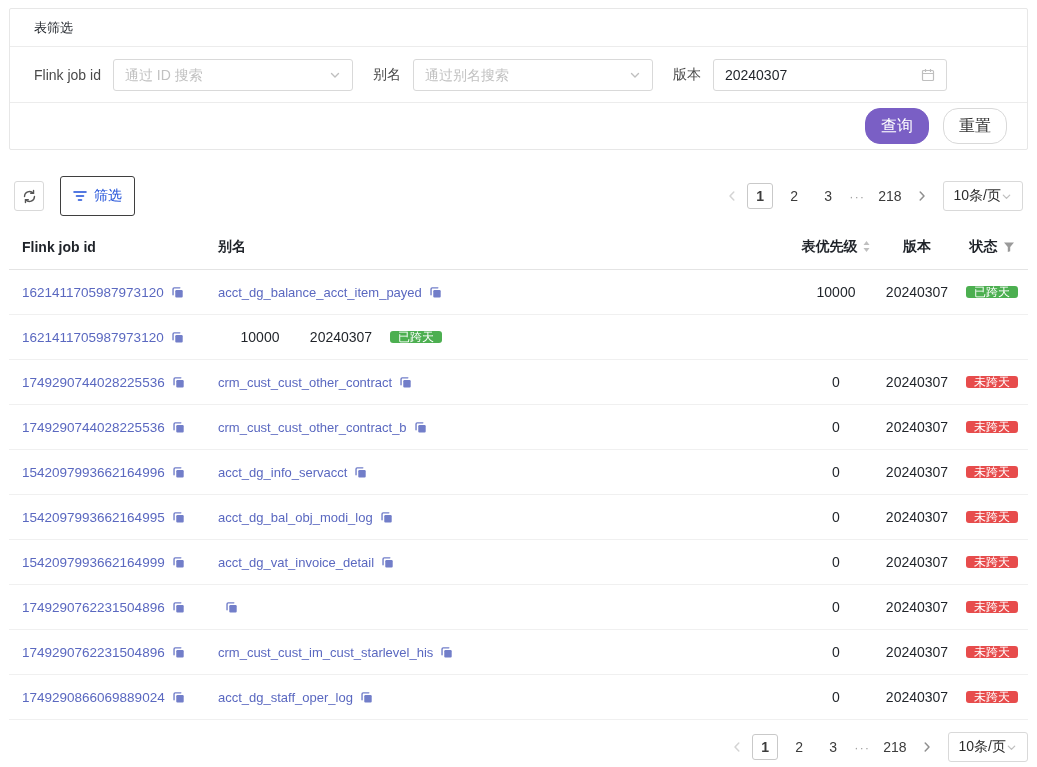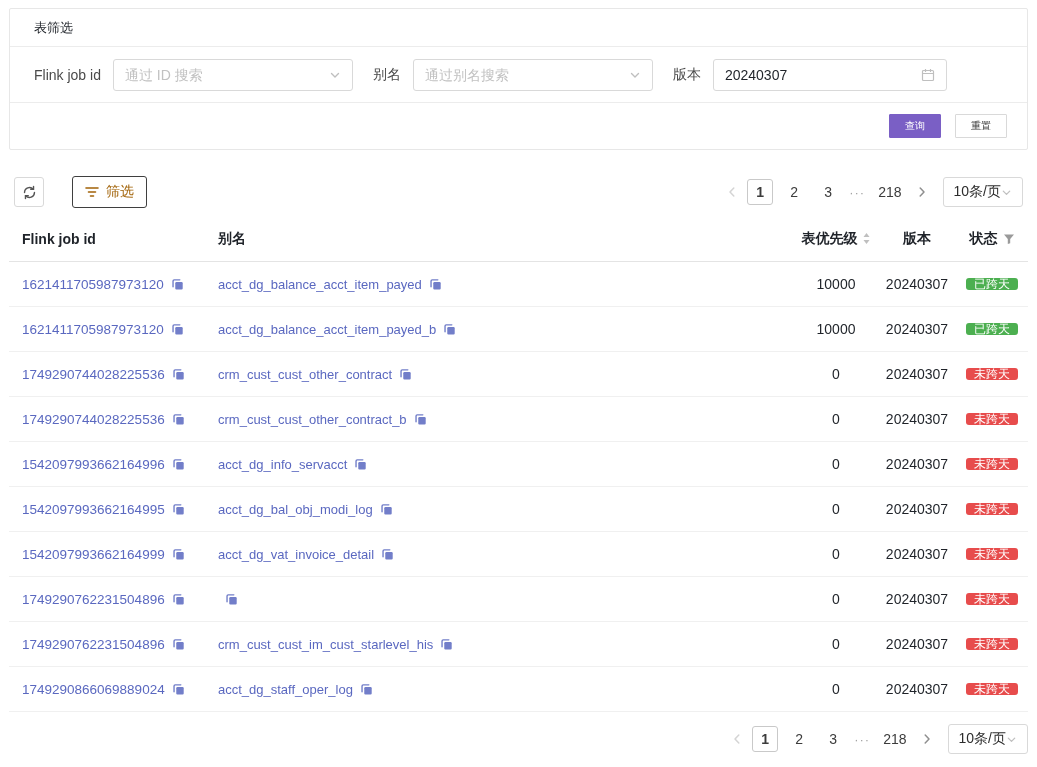--- a/index.html
+++ b/index.html
@@ -34,37 +34,37 @@
   .control input {
     border: none; outline: none; flex: 1; width: 100%;
     font-size: 14px; font-family: inherit; color: #1f2329; background: transparent;
   }
   .control input::placeholder { color: #c2c2c2; }
   .w240 { width: 240px; }
   .w234 { width: 234px; }
   .suffix { display: flex; align-items: center; margin-left: 6px; color: #bfbfbf; }
   .actions { display: flex; justify-content: flex-end; align-items: center; gap: 14px; height: 46px; padding: 0 20px; }
   .btn {
-    height: 24px; padding: 0 15px; font-size: 10px; font-family: inherit;
-    border-radius: 1px; border: 1px solid #d9d9d9; background: #fff; color: #333; cursor: pointer;
+    height: 36px; padding: 0 15px; font-size: 16px; font-family: inherit;
+    border-radius: 15px; border: 1px solid #d9d9d9; background: #fff; color: #333; cursor: pointer;
   }
   .btn.primary { background: var(--primary); border-color: var(--primary); color: #fff; }
 
   
   .toolbar { display: flex; align-items: center; margin-top: 26px; padding: 0 5px; }
   .icon-btn {
     width: 30px; height: 30px; border: 1px solid #d9d9d9; border-radius: 3px;
     background: #fff; display: flex; align-items: center; justify-content: center;
     color: #555; cursor: pointer;
   }
   .filter-btn {
-    height: 32px; margin-left: 28px; padding: 0 12px;
+    height: 40px; margin-left: 16px; padding: 0 12px;
     border: 1px solid #3f3f3f; border-radius: 3px; background: #fff;
     display: flex; align-items: center; gap: 7px;
-    font-size: 14px; color: #a16207; cursor: pointer; font-family: inherit;
+    font-size: 14px; color: #1d4ed8; cursor: pointer; font-family: inherit;
   }
   .summary { margin-left: 14px; font-size: 14px; color: #1f2329; white-space: nowrap; }
   .summary .num { font-weight: bold; margin: 0 2px; }
   .num.total { color: var(--blue); }
   .num.crossed { color: var(--success); }
   .num.uncrossed { color: var(--danger); }
 
   
   .pagination { margin-left: auto; display: flex; align-items: center; }
   .pg-chev {
@@ -276,29 +276,20 @@
   <div class="trow">
     <div class="cell c1">
       <a class="link id-link">1621411705987973120</a>
       <span class="copy">
         <svg width="13" height="13" viewBox="0 0 14 14" fill="none">
           <path d="M2.2 9.5V3.2A1.2 1.2 0 0 1 3.4 2h6.1" stroke="currentColor" stroke-width="1.5" stroke-linecap="round"></path>
           <rect x="4.6" y="4.4" width="8" height="8" rx="1.2" fill="currentColor"></rect>
         </svg>
       </span>
     </div>
-    <div class="cell c2">
-      <a class="link alias-link">acct_dg_balance_acct_item_payed_b</a>
-      <span class="copy">
-        <svg width="13" height="13" viewBox="0 0 14 14" fill="none">
-          <path d="M2.2 9.5V3.2A1.2 1.2 0 0 1 3.4 2h6.1" stroke="currentColor" stroke-width="1.5" stroke-linecap="round"></path>
-          <rect x="4.6" y="4.4" width="8" height="8" rx="1.2" fill="currentColor"></rect>
-        </svg>
-      </span>
-    </div>
     <div class="cell c3">
       <span>10000</span>
     </div>
     <div class="cell c4">
       <span>20240307</span>
     </div>
     <div class="cell c5">
       <span class="badge success">已跨天</span>
     </div>
   </div>

